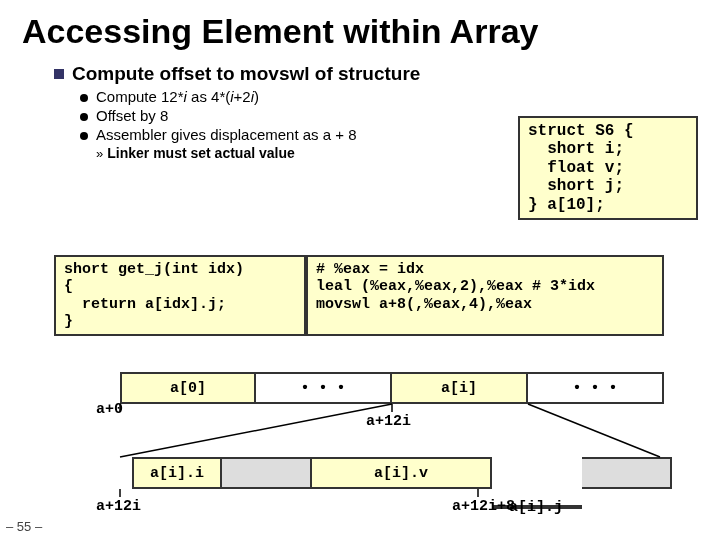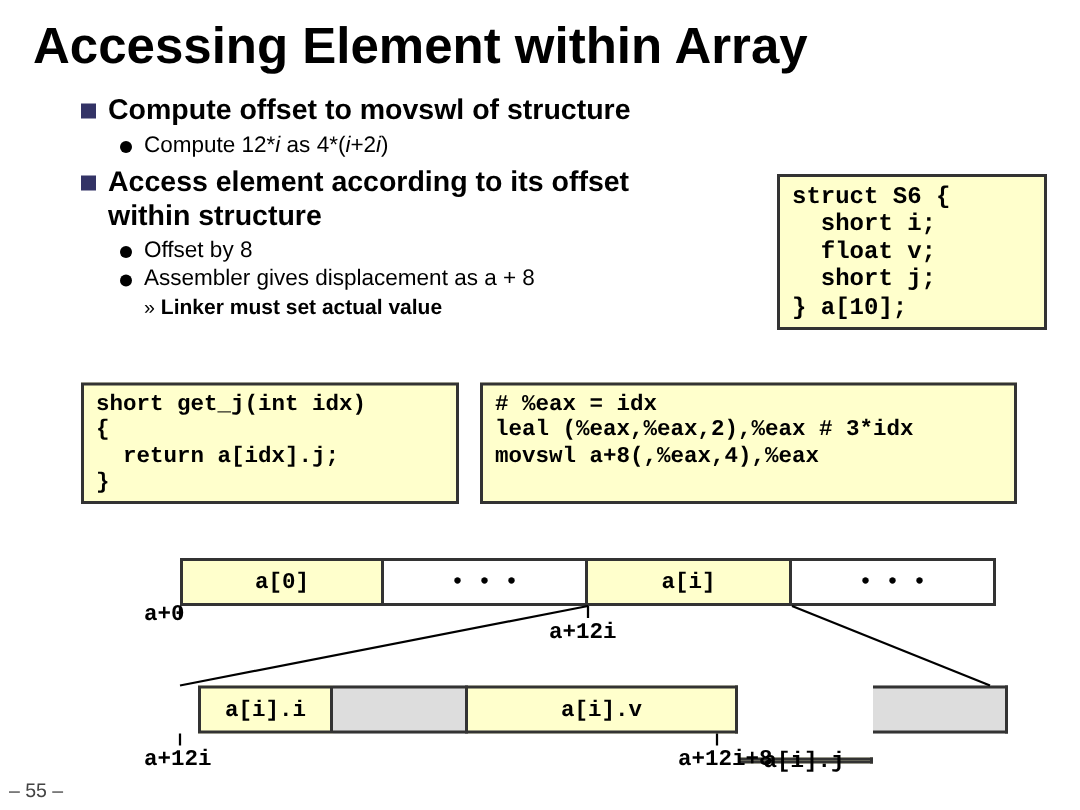--- a/index.html
+++ b/index.html
@@ -86,21 +86,20 @@
     font-weight: bold;
     font-size: 16px;
     line-height: 1.15;
     white-space: pre;
   }
   .code-row {
     position: absolute;
     left: 54px;
     top: 255px;
     display: flex;
-    gap: 14px;
   }
   .code-box {
     border: 2px solid #333;
     background: #ffffcc;
     padding: 4px 8px;
     font-family: "Courier New", monospace;
     font-weight: bold;
     font-size: 15px;
     line-height: 1.15;
     white-space: pre;
@@ -181,24 +180,20 @@
     <div class="sq"></div>
     <div class="b1-text">Compute offset to movswl of structure</div>
   </div>
   <div class="sub-row">
     <div class="disc"></div>
     <div class="sub-text">
       <span>Compute 12*</span><span class="b-imath">i</span><span> as 4*(</span><span class="b-imath">i</span><span>+2</span><span class="b-imath">i</span><span>)</span>
     </div>
   </div>
 
-  <div class="bullet-row" style="margin-top:6px; width:415px;">
-    <div class="sq"></div>
-    <div class="b1-text">Access element according to its offset within structure</div>
-  </div>
   <div class="sub-row">
     <div class="disc"></div>
     <div class="sub-text">Offset by 8</div>
   </div>
   <div class="sub-row">
     <div class="disc"></div>
     <div class="sub-text">Assembler gives displacement as a + 8</div>
   </div>
   <div class="subsub-row">
     <div class="arrow">»</div>

